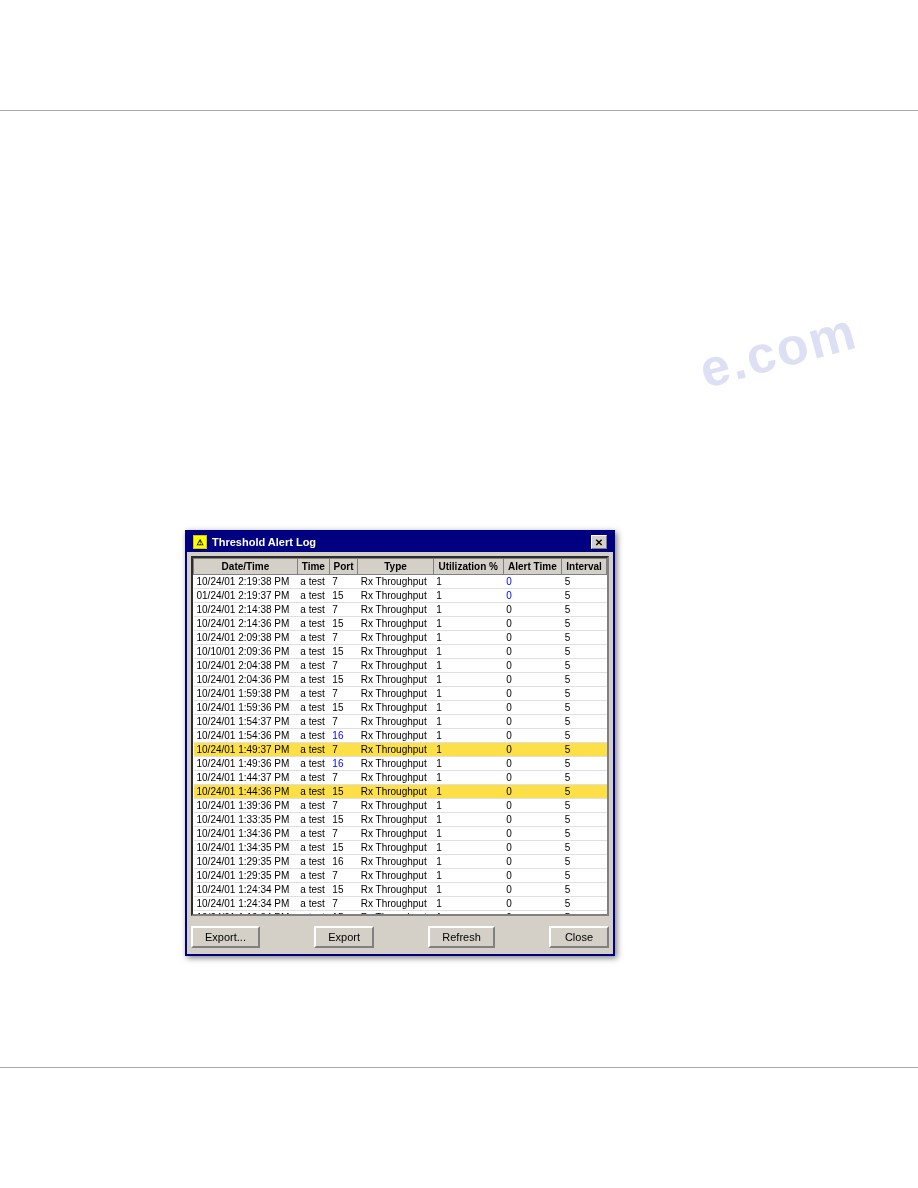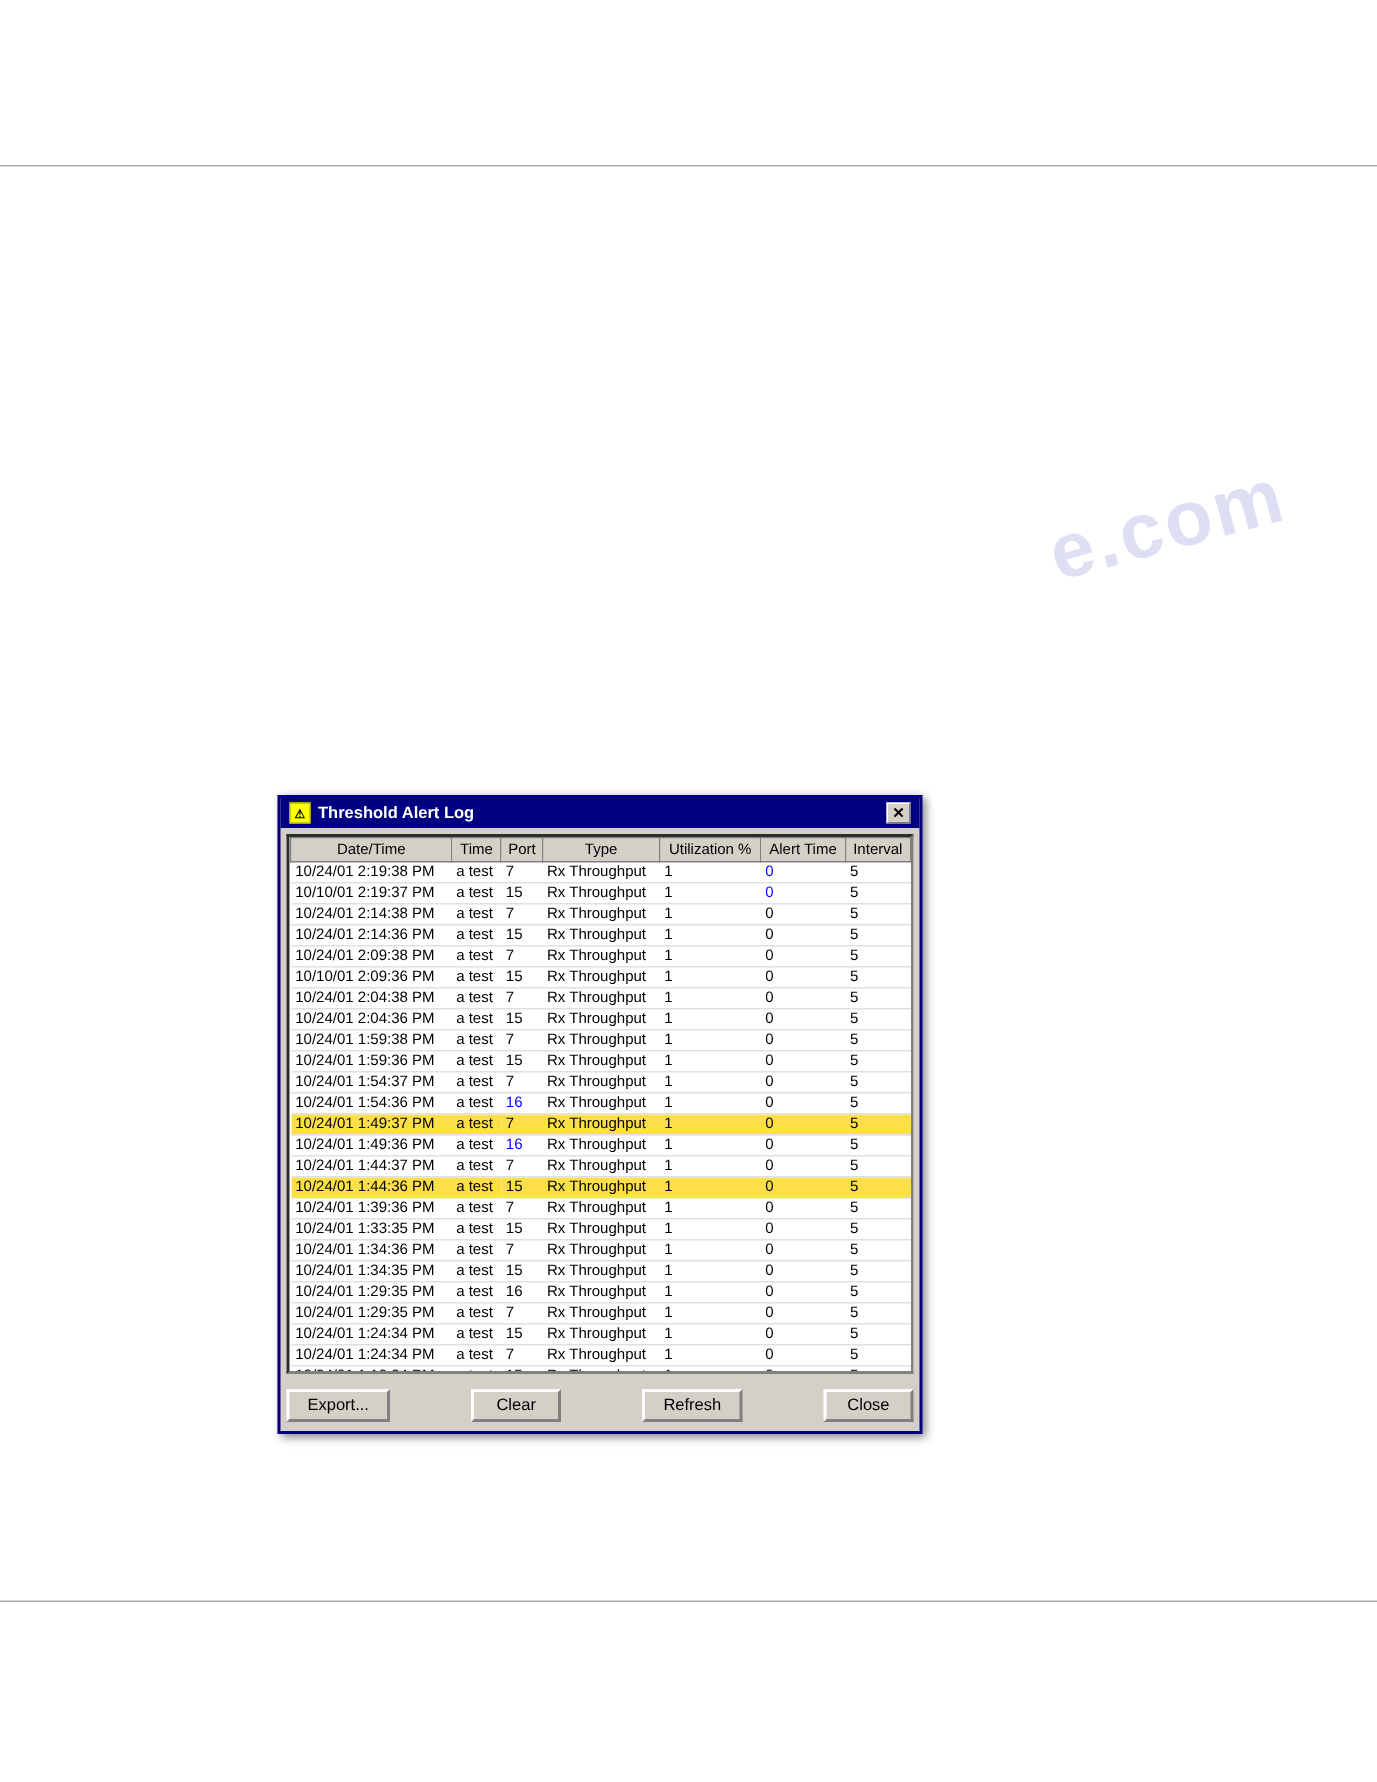--- a/index.html
+++ b/index.html
@@ -126,21 +126,21 @@
 
     thead tr {
       background: #d4d0c8;
     }
 
     thead th {
       border: 1px solid #808080;
       padding: 2px 3px;
       text-align: center;
       font-size: 10px;
-      font-weight: normal;
+      font-weight: bold;
       white-space: nowrap;
       position: sticky;
       top: 0;
       background: #d4d0c8;
       z-index: 1;
     }
 
     tbody tr {
       background: #ffffff;
     }
@@ -222,21 +222,21 @@
           <tr>
       <td>10/24/01 2:19:38 PM</td>
       <td>a test</td>
       <td class="">7</td>
       <td>Rx Throughput</td>
       <td>1</td>
       <td class="blue-text">0</td>
       <td>5</td>
     </tr>
               <tr>
-      <td>10/10/01 2:19:37 PM</td>
+      <td>01/24/01 2:19:37 PM</td>
       <td>a test</td>
       <td class="">15</td>
       <td>Rx Throughput</td>
       <td>1</td>
       <td class="blue-text">0</td>
       <td>5</td>
     </tr>
               <tr>
       <td>10/24/01 2:14:38 PM</td>
       <td>a test</td>
@@ -444,19 +444,19 @@
       <td class="">0</td>
       <td>5</td>
     </tr>
             </tbody>
         </table>
       </div>
     </div>
 
     <div class="button-row">
       <button class="win-btn">Export...</button>
-      <button class="win-btn">Clear</button>
+      <button class="win-btn">Export</button>
       <button class="win-btn">Refresh</button>
       <button class="win-btn">Close</button>
     </div>
 
   </div>
 </div>
 
 </body></html>

